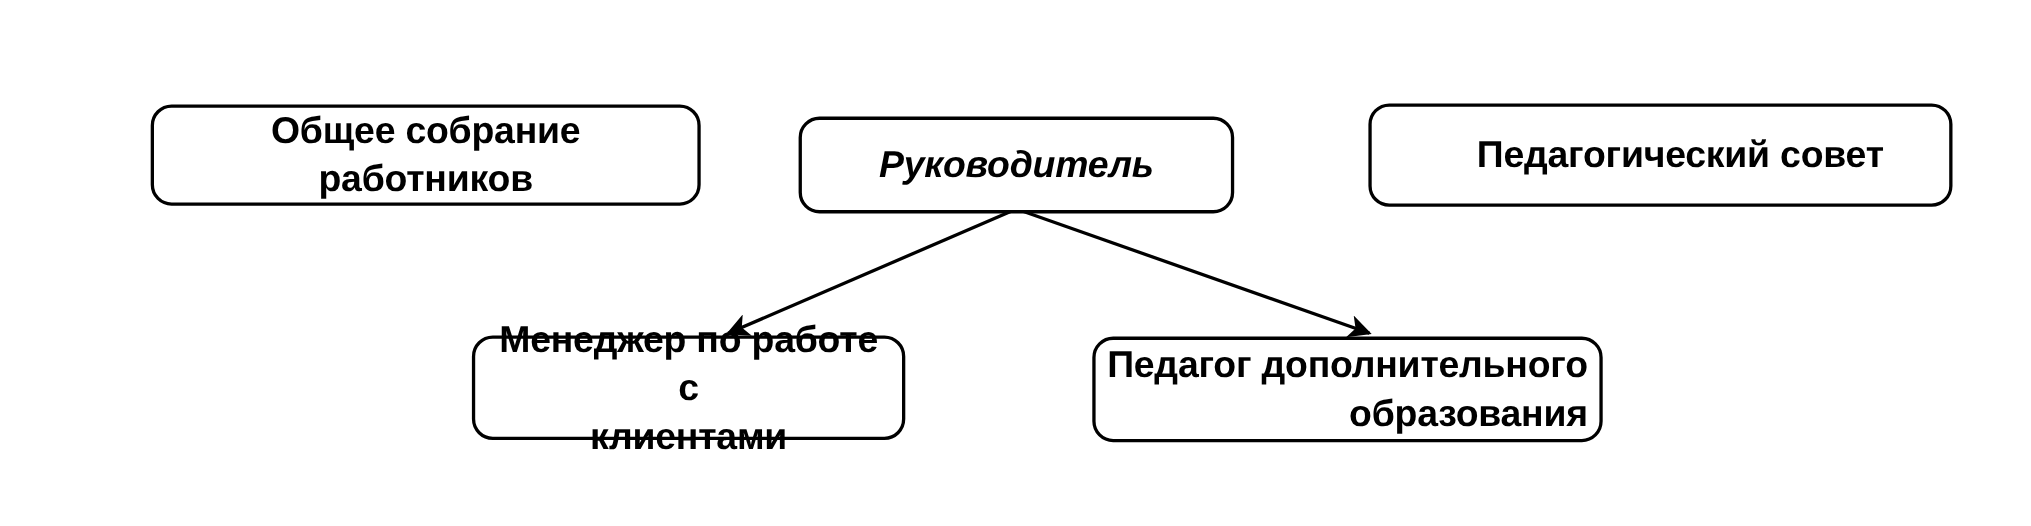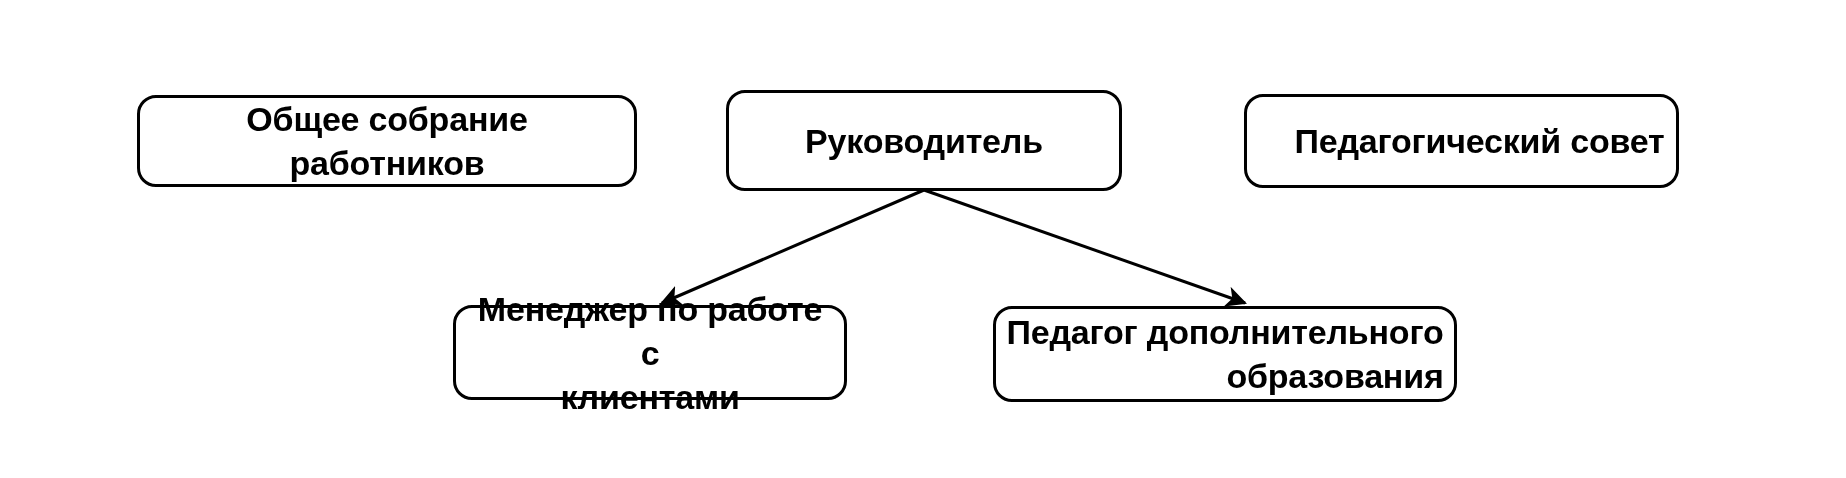--- a/index.html
+++ b/index.html
@@ -43,23 +43,23 @@
     font-family: "Liberation Sans", sans-serif;
     font-size: 34px;
     font-weight: 600;
     line-height: 44px;
     letter-spacing: -0.2px;
     white-space: pre-line;
     padding: 0 10px;
   }
   
   #node-general-meeting { left: 137px; top: 95px;  width: 500px; height: 92px; }
-  #node-director        { left: 726px; top: 90px;  width: 396px; height: 101px; }
-  #node-pedagogical     { left: 1244px; top: 94px; width: 435px; height: 94px; padding-left: 36px; }
-  #node-manager         { left: 453px; top: 305px; width: 394px; height: 95px; }
+  #node-director        { left: 726px; top: 106px;  width: 396px; height: 88px; font-style: italic; }
+  #node-pedagogical     { left: 1244px; top: 94px; width: 531px; height: 94px; padding-left: 36px; }
+  #node-manager         { left: 429px; top: 305px; width: 394px; height: 95px; }
   #node-teacher         { left: 993px; top: 306px; width: 464px; height: 96px; text-align: right; }
 </style>
 </head>
 <body>
 
 <div id="canvas">
 
   <svg class="edge-layer" viewBox="0 0 1846 478" width="1846" height="478" xmlns="http://www.w3.org/2000/svg">
     <defs>
       <marker id="arrowhead" viewBox="0 0 10 10" refX="9" refY="5" markerWidth="7" markerHeight="7" orient="auto-start-reverse">

